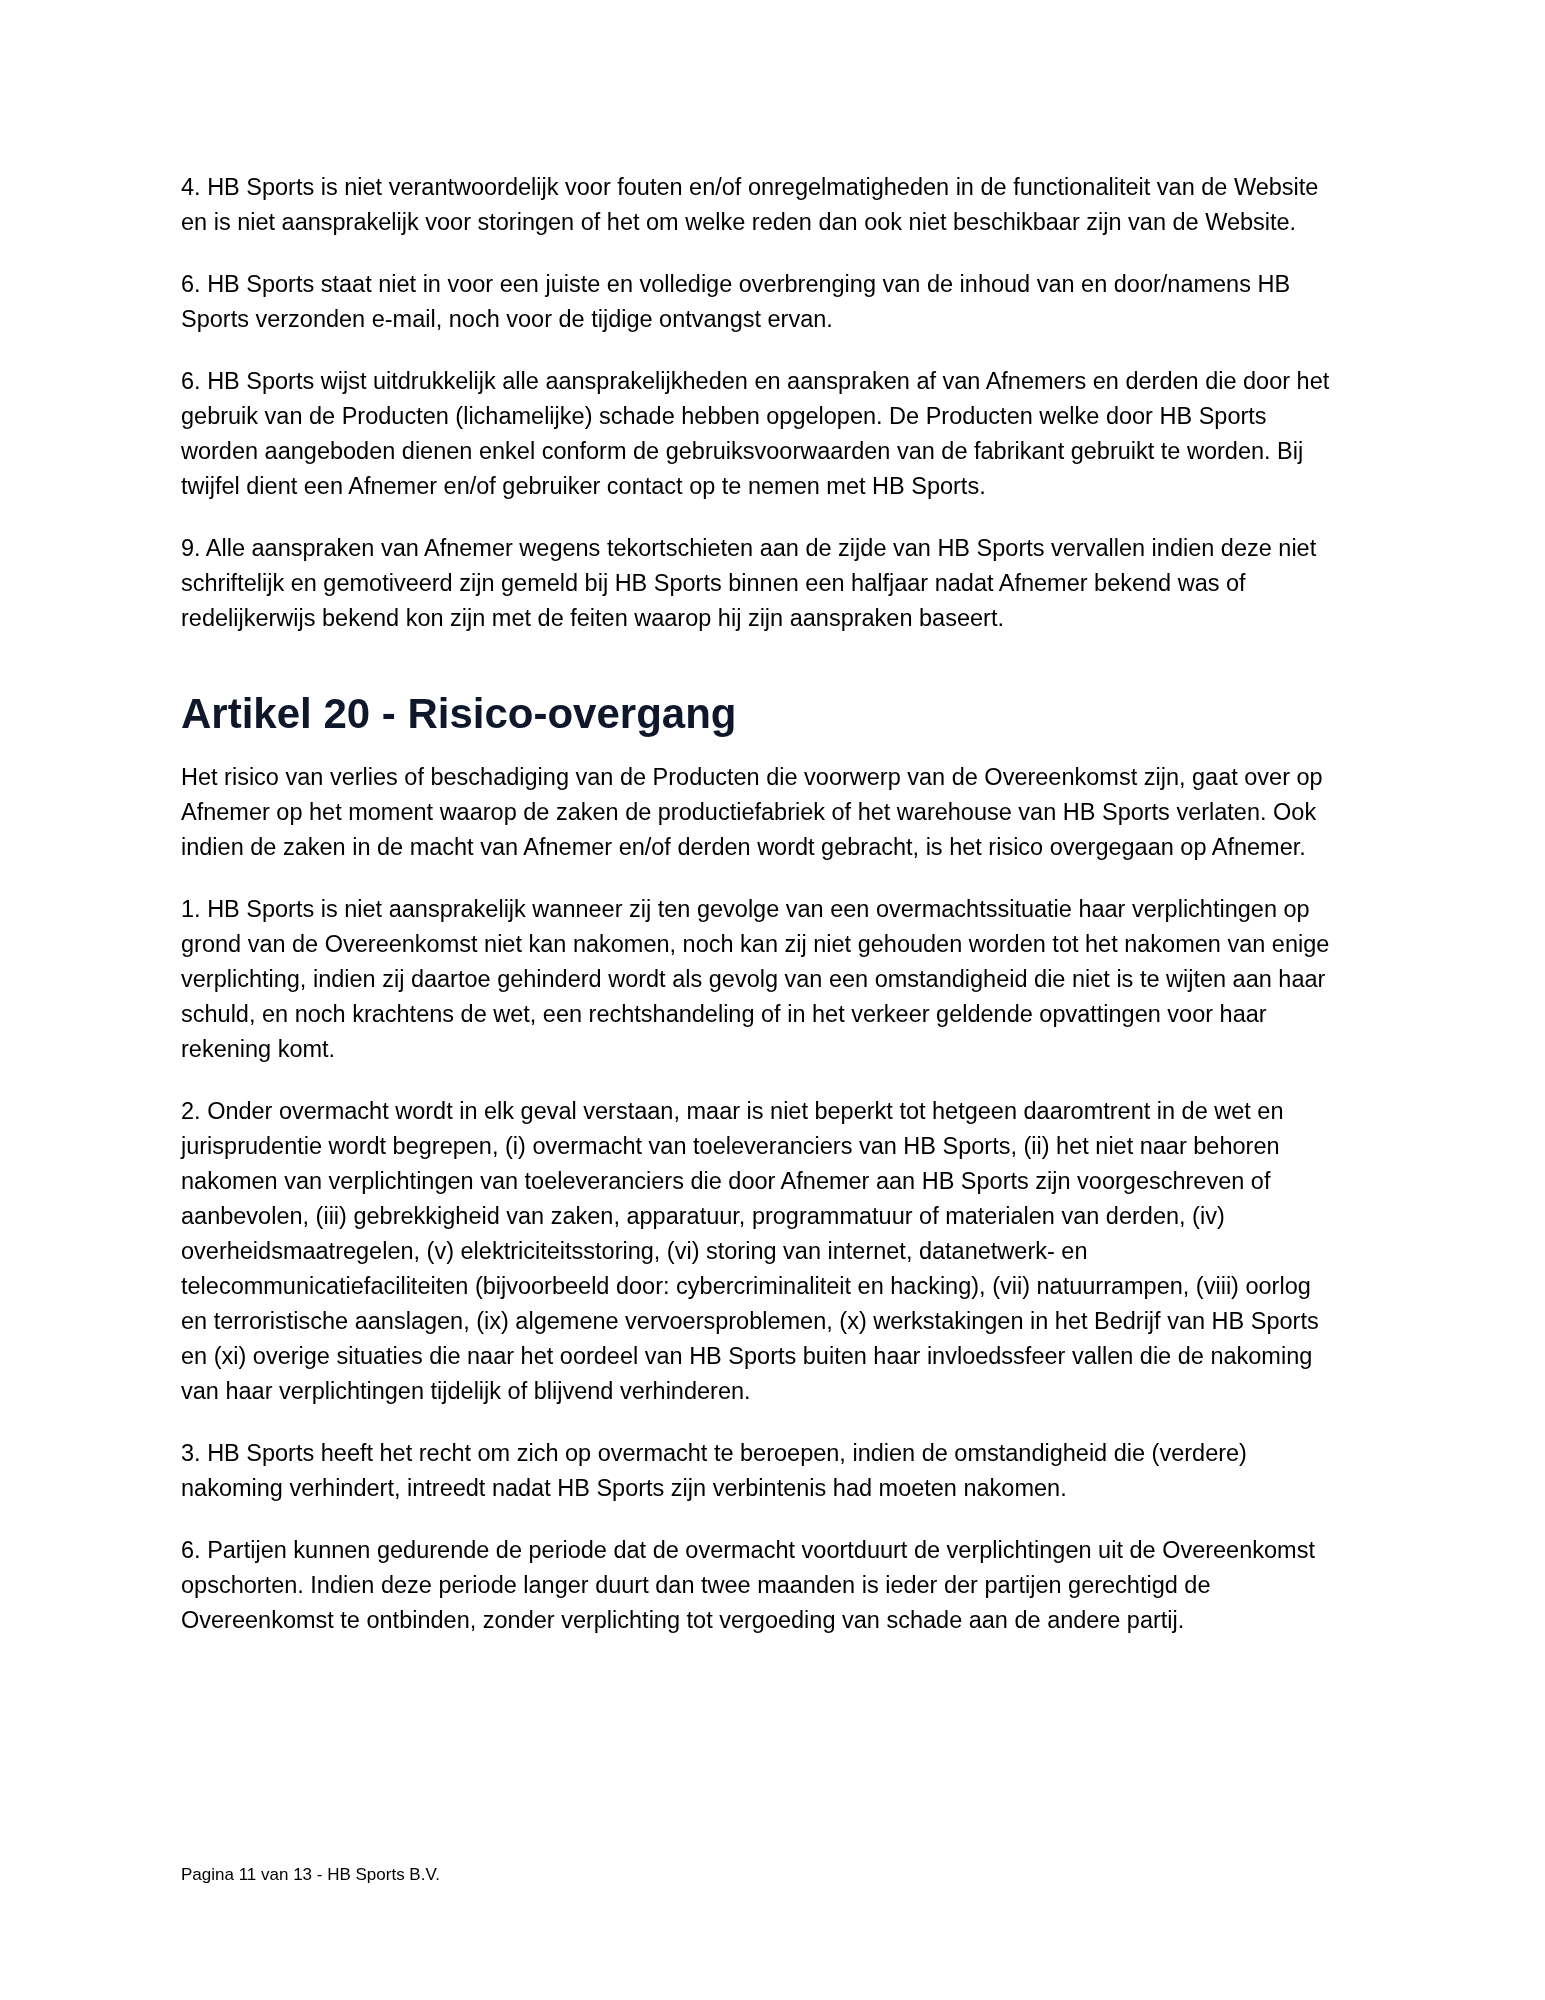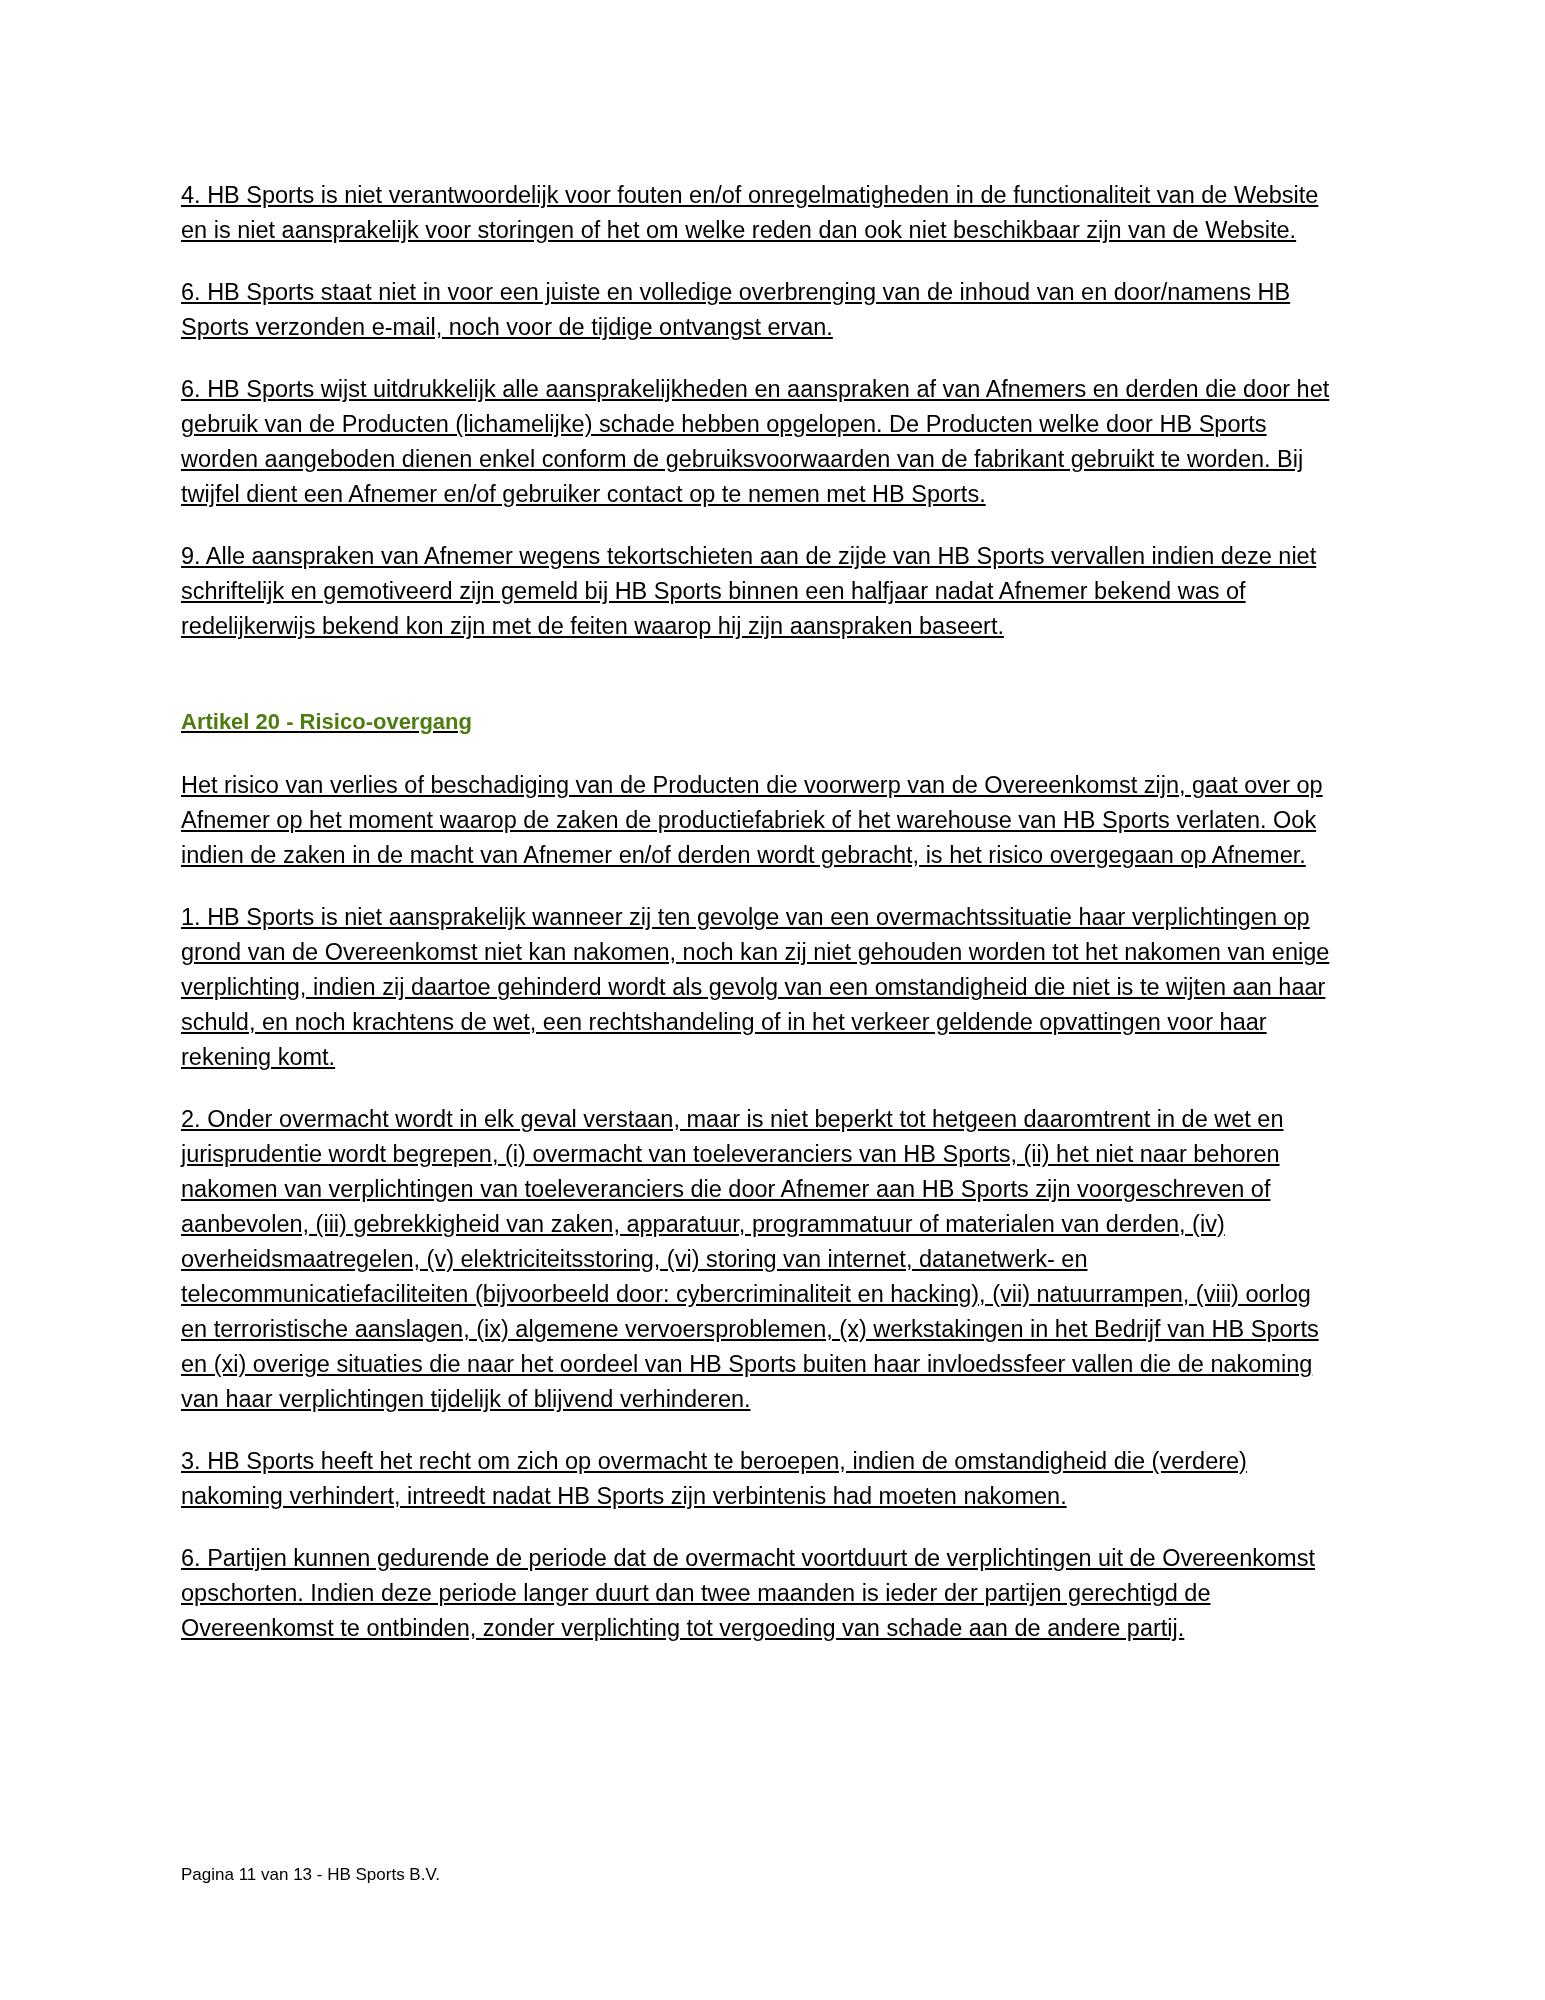--- a/index.html
+++ b/index.html
@@ -12,37 +12,36 @@
     width: 1545px;
     height: 2000px;
     background: #ffffff;
     color: #000000;
     font-family: "Liberation Sans", "DejaVu Sans", sans-serif;
     overflow: hidden;
   }
   .doc-body {
     position: absolute;
     left: 181px;
-    top: 178px;
+    top: 170px;
     width: 1160px;
-    text-decoration: underline;
   }
   .doc-body p {
     margin: 0 0 27px 0;
     font-size: 23.5px;
     line-height: 35px;
     color: #000000;
     text-align: left;
   }
   .doc-body h2 {
     margin: 56px 0 24px 0;
-    font-size: 22px;
+    font-size: 42px;
     line-height: 44px;
     font-weight: bold;
-    color: #4d7c0f;
+    color: #0f172a;
   }
   .page-footer {
     position: absolute;
     left: 181px;
     top: 1860px;
     font-size: 17px;
     line-height: 30px;
     color: #000000;
   }
 </style>

